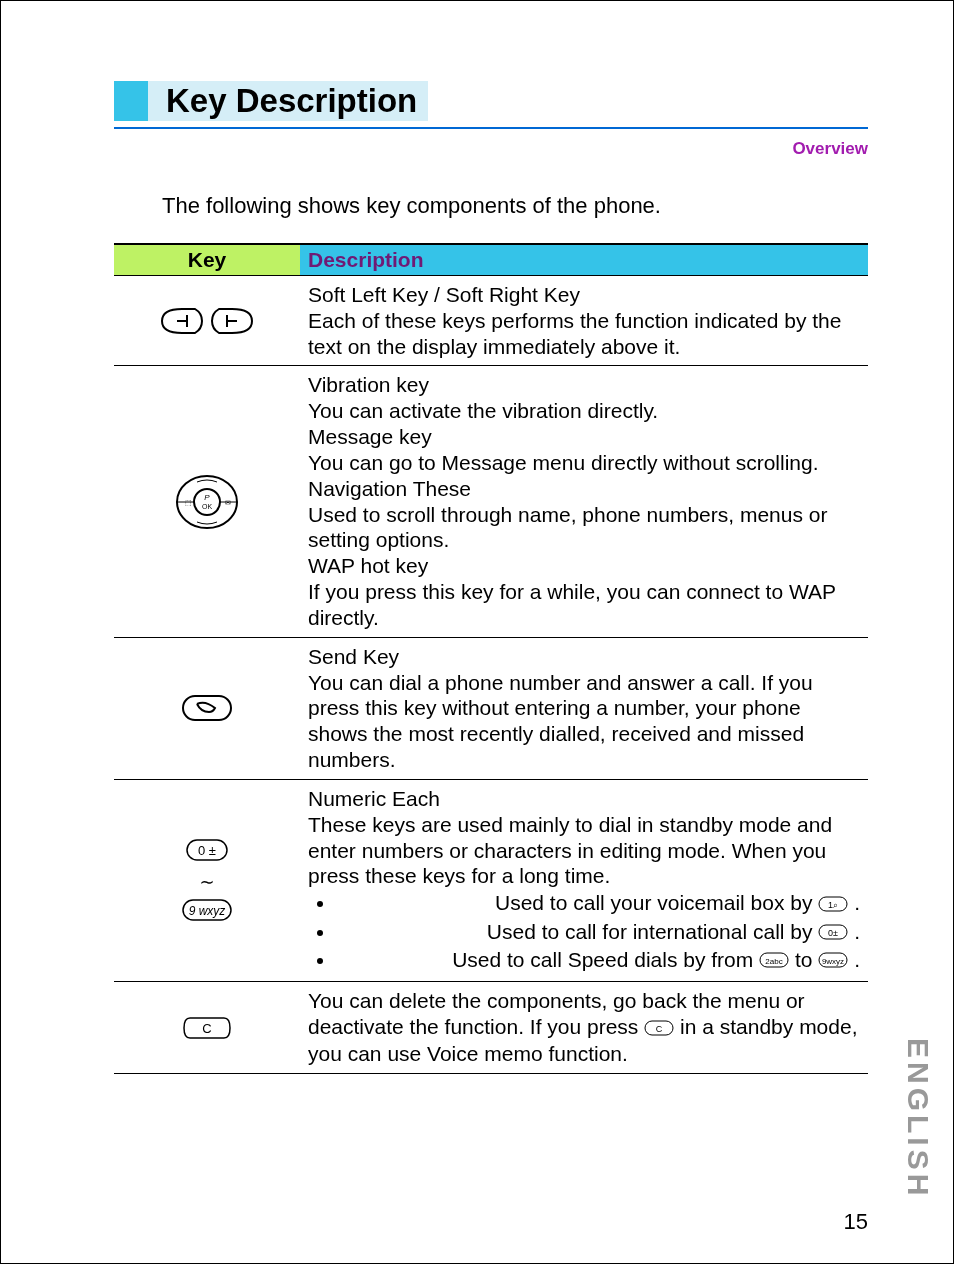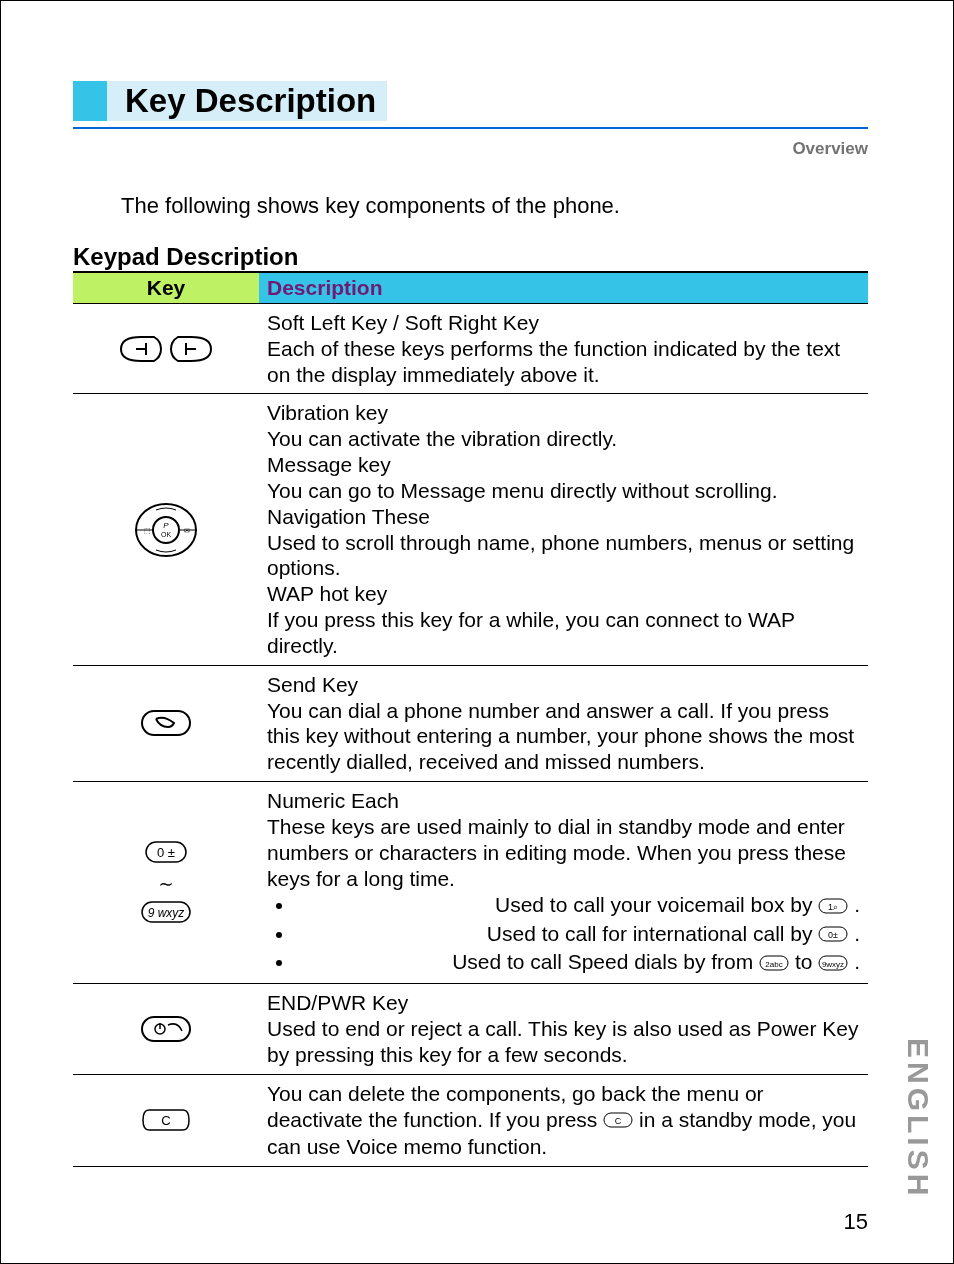--- a/index.html
+++ b/index.html
@@ -5,21 +5,21 @@
   body {
     margin: 0;
     font-family: Arial, Helvetica, sans-serif;
     color: #000;
     background: #fff;
     width: 954px;
     height: 1264px;
     position: relative;
   }
   .page {
-    padding: 80px 85px 0 72px;
+    padding: 80px 85px 0 113px;
     box-sizing: border-box;
     width: 100%;
     height: 100%;
     position: relative;
     border: 1px solid #000;
   }
   .title-wrap {
     position: relative;
     margin-bottom: 6px;
     display: flex;
@@ -45,21 +45,21 @@
     z-index: -1;
   }
   .blue-line {
     height: 2px;
     background: #0068d4;
     margin: 0 0 10px 0;
     width: 100%;
   }
   .overview {
     text-align: right;
-    color: #737373;
+    color: #a21caf;
     font-weight: bold;
     font-size: 17px;
     margin-bottom: 34px;
   }
   .intro {
     font-size: 22px;
     margin-bottom: 24px;
     margin-left: 48px;
   }
   .section-h {
@@ -144,21 +144,20 @@
     <div class="title-bg"></div>
     <div class="title-block"></div>
     <div class="title-text">Key Description</div>
   </div>
   <div class="blue-line"></div>
 
   <div class="overview">Overview</div>
 
   <div class="intro">The following shows key components of the phone.</div>
 
-  <div class="section-h">Keypad Description</div>
 
   <table>
     <thead>
       <tr>
         <th class="key-col">Key</th>
         <th class="desc-col">Description</th>
       </tr>
     </thead>
     <tbody>
 
@@ -267,34 +266,20 @@
                     <rect x="1" y="1" width="28" height="14" rx="7" fill="none" stroke="#000" stroke-width="1"></rect>
                     <text x="15" y="12" font-size="8" text-anchor="middle">9wxyz</text>
                   </svg>
               </span>
               <span> .</span>
             </li>
           </ul>
         </td>
       </tr>
 
-      <tr>
-        <td class="key-cell">
-          <svg width="56" height="36" viewBox="0 0 56 36">
-            <rect x="4" y="6" width="48" height="24" rx="12" fill="none" stroke="#000" stroke-width="2"></rect>
-            <circle cx="22" cy="18" r="5" fill="none" stroke="#000" stroke-width="1.5"></circle>
-            <line x1="22" y1="12" x2="22" y2="18" stroke="#000" stroke-width="1.5"></line>
-            <path d="M30 14 Q40 10 44 20" fill="none" stroke="#000" stroke-width="1.5"></path>
-          </svg>
-        </td>
-        <td>
-          <span class="b">END/PWR Key</span><br>
-          <span>Used to end or reject a call. This key is also used as Power Key by pressing this key for a few seconds.</span>
-        </td>
-      </tr>
 
       <tr>
         <td class="key-cell">
           <svg width="50" height="28" viewBox="0 0 50 28">
             <path d="M8 4 L42 4 Q48 4 48 14 Q48 24 42 24 L8 24 Q2 24 2 14 Q2 4 8 4 Z" fill="none" stroke="#000" stroke-width="1.5"></path>
             <text x="25" y="19" font-size="13" text-anchor="middle">C</text>
           </svg>
         </td>
         <td>
           <span>You can delete the components, go back the menu or deactivate the function. If you press </span>

